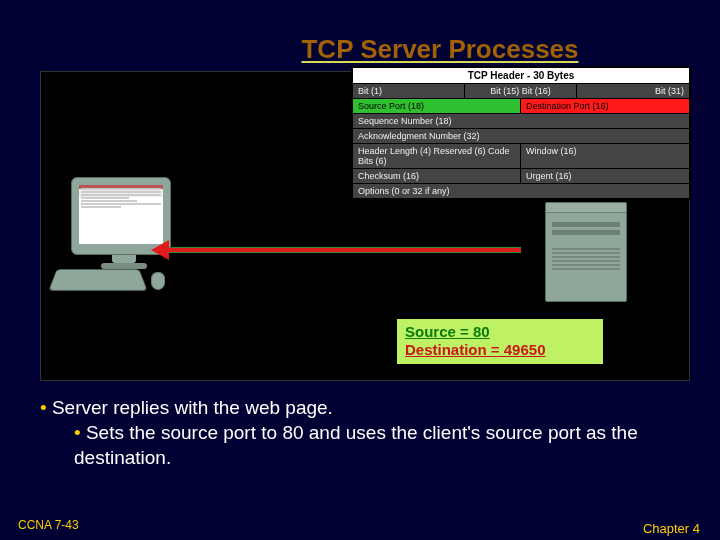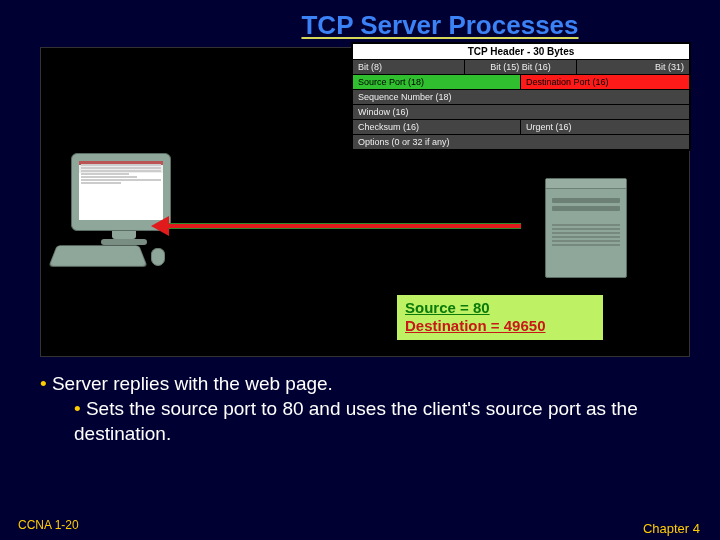--- a/index.html
+++ b/index.html
@@ -6,28 +6,29 @@
   body {
     width: 720px;
     height: 540px;
     background: #000033;
     font-family: Arial, sans-serif;
     color: #000;
     position: relative;
     overflow: hidden;
   }
   .title {
-    color: #3b82f6;
+    color: #a16207;
     font-size: 26px;
     font-weight: bold;
     text-align: center;
     padding: 10px 0 6px 160px;
     text-decoration: underline;
     text-decoration-color: #d8d858;
     text-underline-offset: 3px;
+    margin-top: 24px;
   }
   .diagram {
     background: #000;
     margin: 0 30px 0 40px;
     height: 310px;
     position: relative;
     border: 1px solid #333;
   }
   
   .monitor {
@@ -253,32 +254,36 @@
         <div class="vent"></div>
       <div class="vent"></div>
         <div class="vent"></div>
         <div class="vent"></div>
     </div>
   </div>
 
   <div class="tcp-header">
     <div class="tcp-title">TCP Header - 30 Bytes</div>
     <div class="row dark">
-      <div class="cell third">Bit (8)</div>
+      <div class="cell third">Bit (1)</div>
       <div class="cell third" style="text-align:center">Bit (15) Bit (16)</div>
       <div class="cell third" style="text-align:right">Bit (31)</div>
     </div>
     <div class="row">
       <div class="cell half source-port">Source Port (18)</div>
       <div class="cell half dest-port">Destination Port (16)</div>
     </div>
     <div class="row dark">
         <div class="cell">Sequence Number (18)</div>
       </div>
     <div class="row dark">
+        <div class="cell">Acknowledgment Number (32)</div>
+      </div>
+    <div class="row dark">
+      <div class="cell half">Header Length (4) Reserved (6) Code Bits (6)</div>
       <div class="cell half">Window (16)</div>
     </div>
     <div class="row dark">
       <div class="cell half">Checksum (16)</div>
       <div class="cell half">Urgent (16)</div>
     </div>
     <div class="row dark">
         <div class="cell">Options (0 or 32 if any)</div>
       </div>
   </div>
@@ -290,14 +295,14 @@
 
 </div>
 
 <div class="bullets">
   <ul>
     <li class="l1"><span>Server replies with the web page.</span></li>
     <li class="l2"><span>Sets the source port to 80 and uses the client's source port as the destination.</span></li>
   </ul>
 </div>
 
-<div class="footer-left">CCNA 1-20</div>
+<div class="footer-left">CCNA 7-43</div>
 <div class="footer-right">Chapter 4</div>
 
 </body></html>

